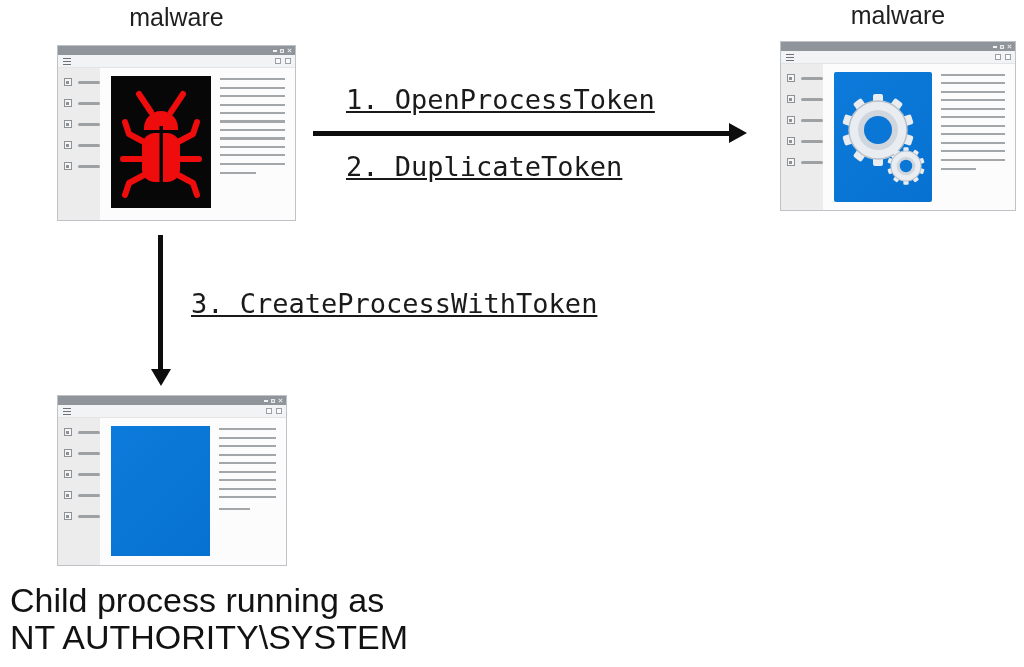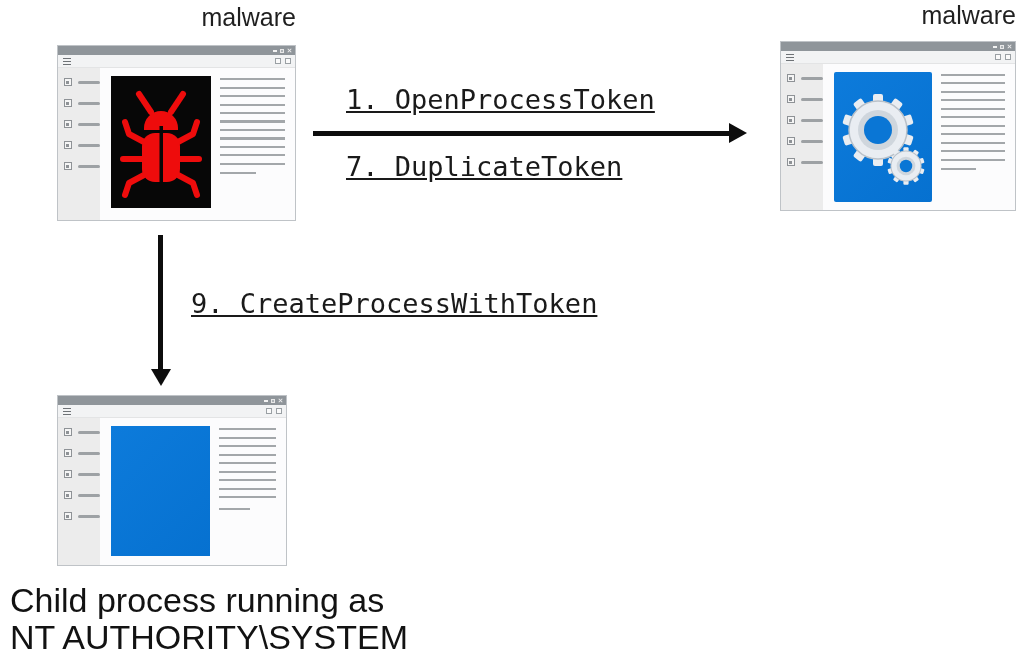--- a/index.html
+++ b/index.html
@@ -1,20 +1,20 @@
 <!DOCTYPE html>
 <html><head>
 <meta charset="utf-8">
 <style>
   html,body{margin:0;padding:0;background:#fff;}
   .canvas{position:relative;width:1024px;height:667px;background:#ffffff;overflow:hidden;
           font-family:"Liberation Sans",sans-serif;}
 
   
-  .node-title{position:absolute;font-size:25px;color:#1f1f1f;text-align:right;white-space:nowrap;}
+  .node-title{position:absolute;font-size:25px;color:#1f1f1f;text-align:center;white-space:nowrap;}
   .caption{position:absolute;font-size:34px;line-height:37px;color:#121212;white-space:nowrap;}
 
   
   .api-label{position:absolute;font-family:"DejaVu Sans Mono",monospace;font-size:27px;
              color:#1a1a1a;white-space:nowrap;text-decoration:underline;}
 
   
   .arrow-line-h{position:absolute;height:5px;background:#0d0d0d;}
   .arrow-line-v{position:absolute;width:5px;background:#0d0d0d;}
   .arrow-head-right{position:absolute;width:0;height:0;
@@ -248,21 +248,21 @@
     </div>
   </div>
 
   <div class="arrow-line-h" style="left:313px;top:131px;width:416px;"></div>
   <div class="arrow-head-right" style="left:729px;top:123px;"></div>
 
   <div class="arrow-line-v" style="left:158px;top:235px;height:134px;"></div>
   <div class="arrow-head-down" style="left:151px;top:369px;"></div>
 
   <div class="api-label" style="left:346px;top:84px;">1. OpenProcessToken</div>
-  <div class="api-label" style="left:346px;top:151px;">7. DuplicateToken</div>
-  <div class="api-label" style="left:191px;top:288px;">9. CreateProcessWithToken</div>
+  <div class="api-label" style="left:346px;top:151px;">2. DuplicateToken</div>
+  <div class="api-label" style="left:191px;top:288px;">3. CreateProcessWithToken</div>
 
   <div class="caption" style="left:10px;top:582px;">
     <div>Child process running as</div>
     <div>NT AUTHORITY\SYSTEM</div>
   </div>
 
 </div>
 
 </body></html>

